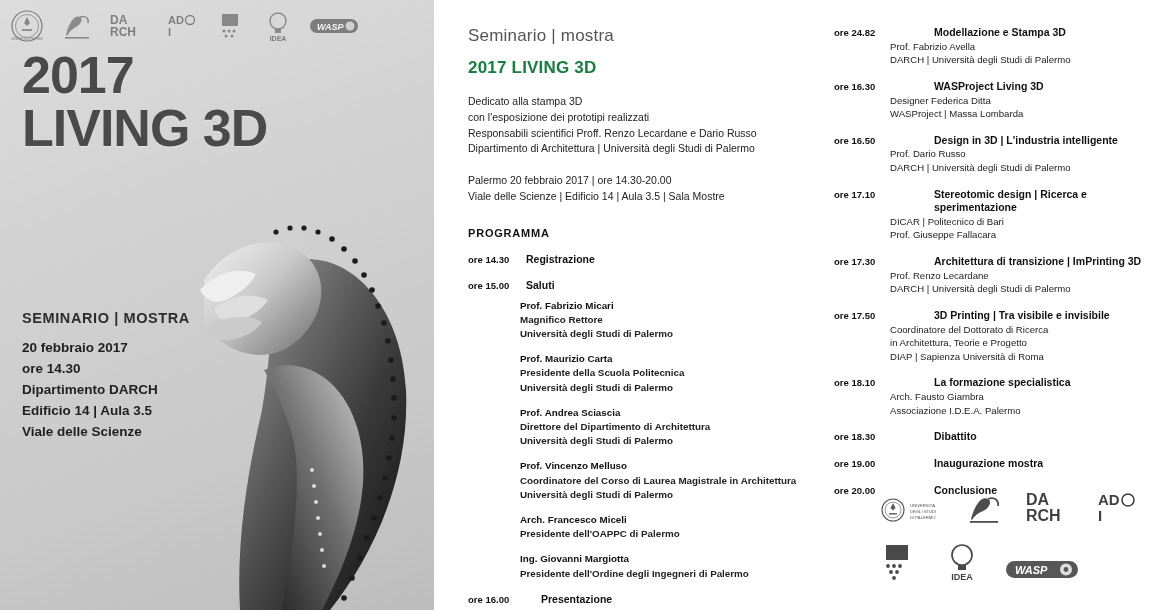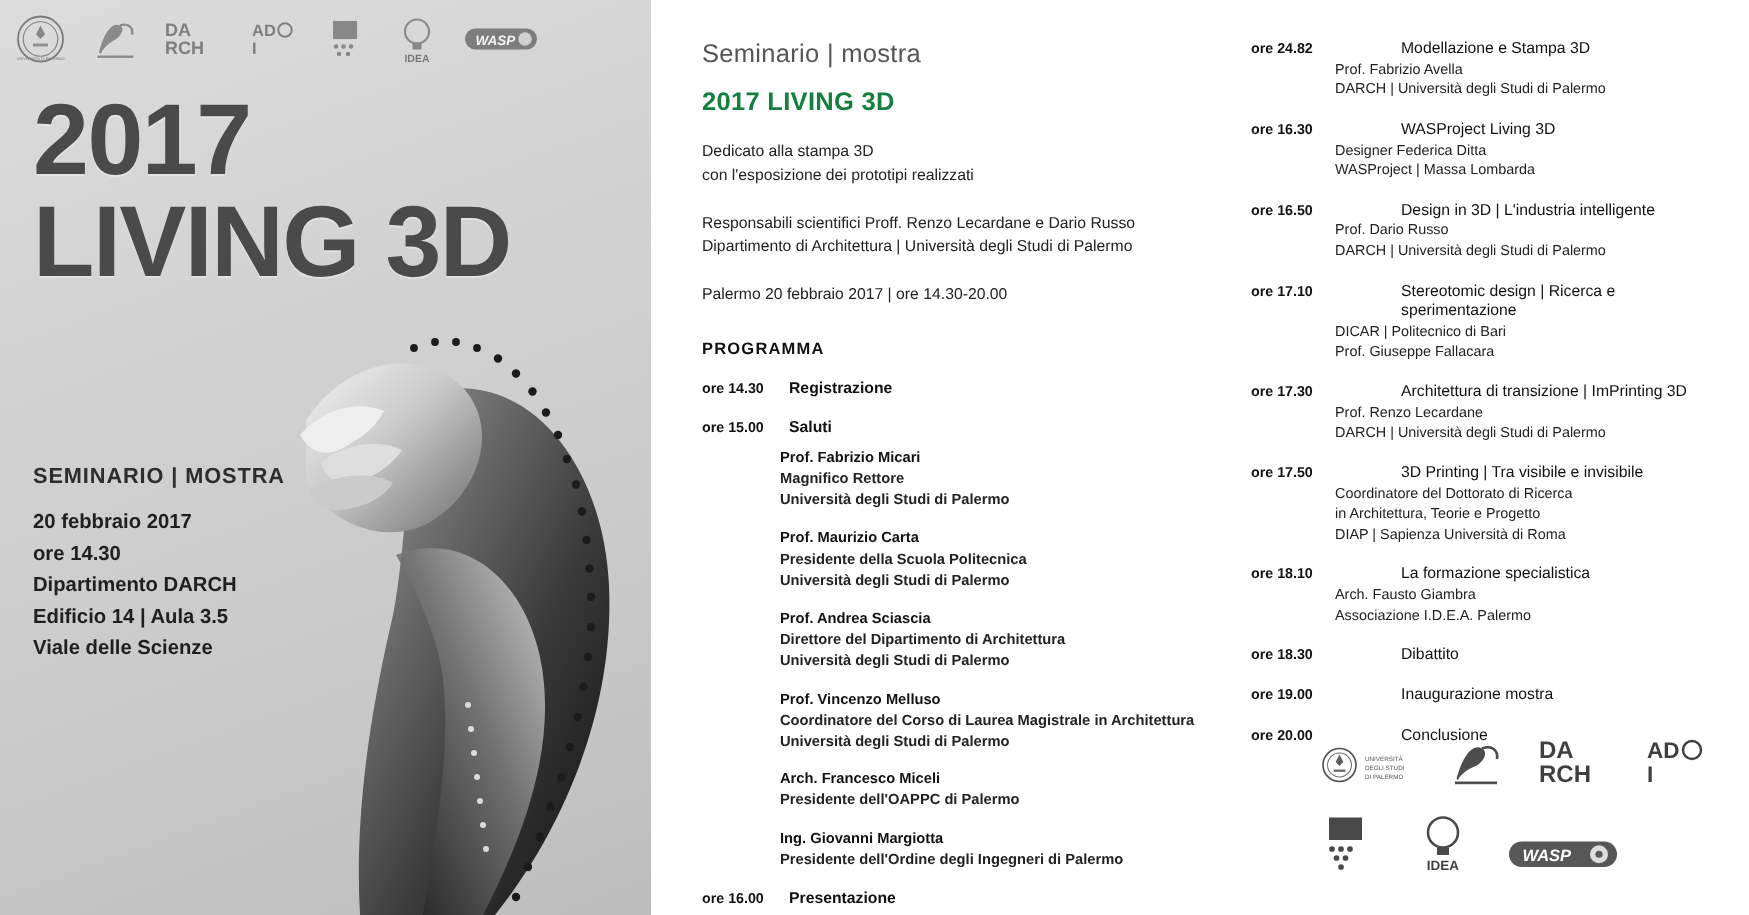--- a/index.html
+++ b/index.html
@@ -34,23 +34,23 @@
     height: 40px;
     display: flex;
     align-items: center;
     gap: 16px;
   }
   .plogo { opacity: .72; filter: grayscale(1); }
   .plogo svg { display: block; }
 
   .poster-title {
     position: absolute;
-    top: 60px; left: 22px;
+    top: 49px; left: 22px;
     color: #4a4a4a;
-    font-size: 67px;
+    font-size: 52px;
     font-weight: bold;
     line-height: 1.02;
     letter-spacing: -1px;
     text-shadow: 0 1px 0 rgba(255,255,255,.35);
   }
   .poster-title .l2 { display: block; }
 
   .poster-sub {
     position: absolute;
     left: 22px; top: 310px;
@@ -106,21 +106,20 @@
     margin-top: 12px;
     letter-spacing: .2px;
   }
   .lede {
     margin-top: 16px;
     font-size: 10.5px;
     color: #222;
     line-height: 1.5;
   }
   .resp {
-    margin-top: 16px;
     font-size: 10.5px;
     color: #222;
     line-height: 1.5;
   }
   .where {
     margin-top: 16px;
     font-size: 10.5px;
     color: #222;
     line-height: 1.5;
   }
@@ -129,21 +128,21 @@
     font-size: 11px;
     font-weight: bold;
     color: #111;
     letter-spacing: .8px;
   }
 
   .prog-row {
     display: flex;
     margin-top: 14px;
   }
-  .prog-row.tight { margin-top: 12px; }
+  .prog-row.tight { margin-top: 12px; gap: 15px; }
   .time {
     width: 58px;
     flex: 0 0 58px;
     font-size: 9.5px;
     font-weight: bold;
     color: #111;
     padding-top: 1px;
     white-space: nowrap;
   }
   .title-b {
@@ -171,21 +170,21 @@
     width: 56px;
     flex: 0 0 56px;
     font-size: 9.5px;
     font-weight: bold;
     color: #111;
     padding-top: 1px;
   }
   .talk .t-body { flex: 1 1 auto; }
   .talk .t-title {
     font-size: 10.5px;
-    font-weight: normal;
+    font-weight: bold;
     color: #111;
     line-height: 1.3;
     padding-left: 44px;
   }
   .talk .t-line {
     font-size: 9.6px;
     color: #222;
     line-height: 1.42;
   }
   .talk.simple .t-title { margin-top: 0; }
@@ -366,20 +365,21 @@
         <div>con l'esposizione dei prototipi realizzati</div>
       </div>
 
       <div class="resp">
         <div>Responsabili scientifici Proff. Renzo Lecardane e Dario Russo</div>
         <div>Dipartimento di Architettura | Università degli Studi di Palermo</div>
       </div>
 
       <div class="where">
         <div>Palermo 20 febbraio 2017 | ore 14.30-20.00</div>
+        <div>Viale delle Scienze | Edificio 14 | Aula 3.5 | Sala Mostre</div>
       </div>
 
       <div class="prog-head">PROGRAMMA</div>
 
       <div class="prog-row">
         <div class="time">ore 14.30</div>
         <div class="title-b">Registrazione</div>
       </div>
 
       <div class="prog-row">

